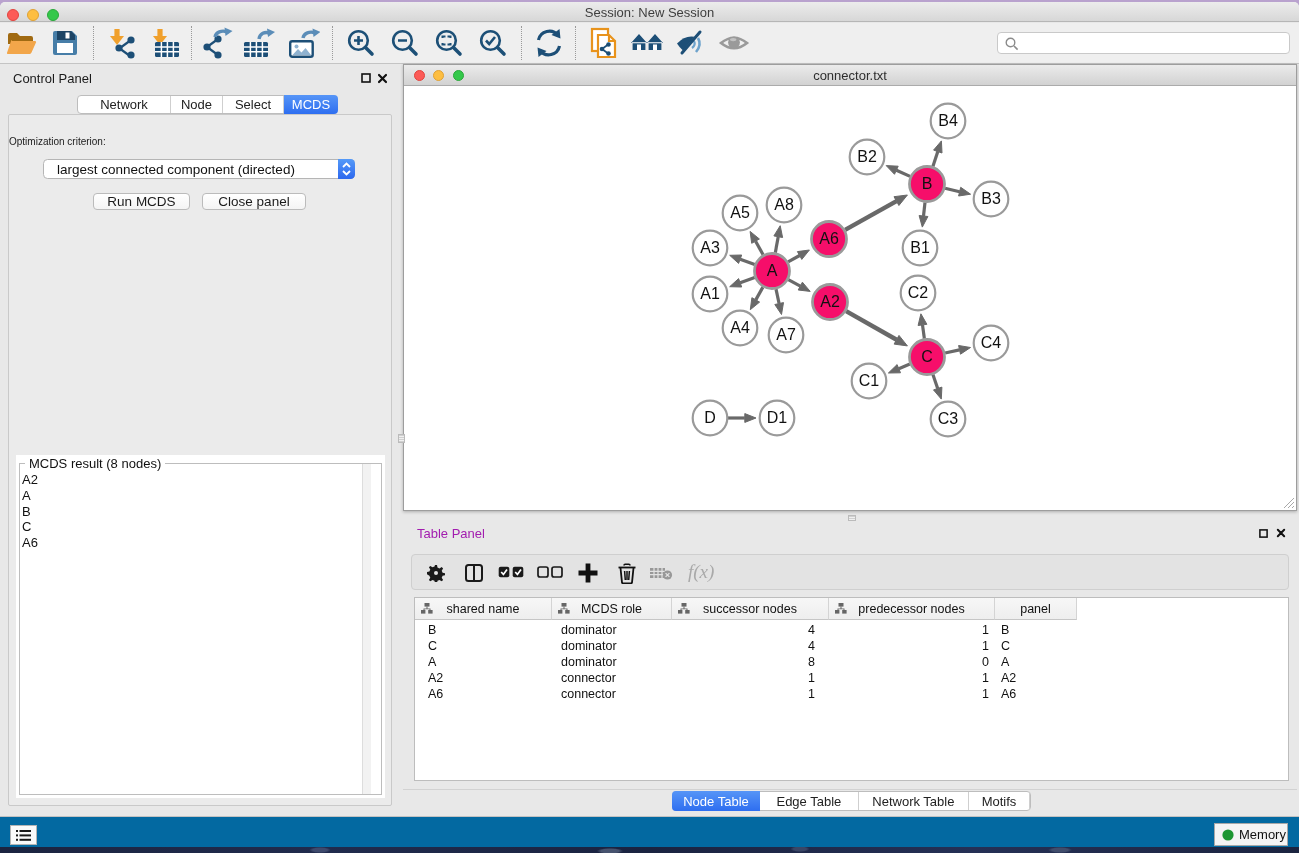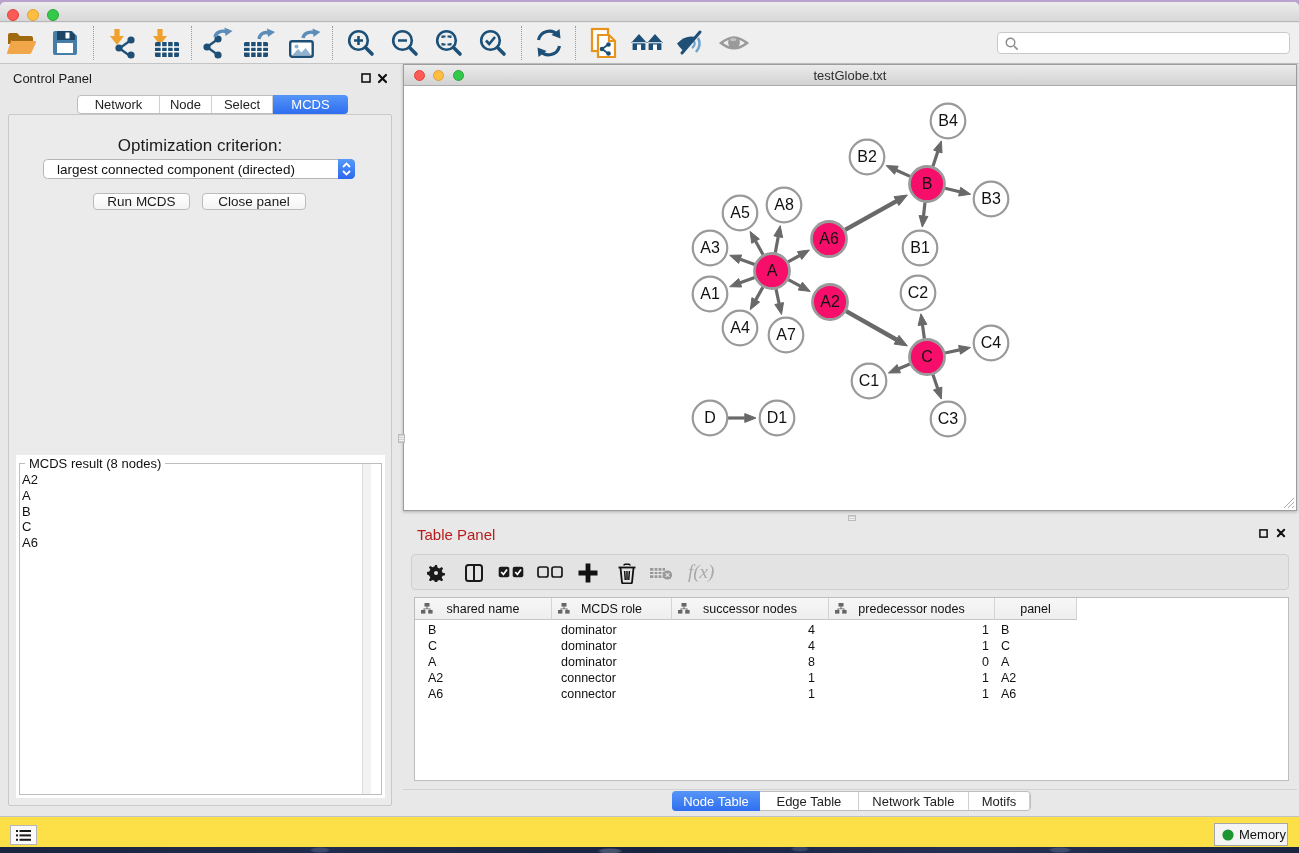--- a/index.html
+++ b/index.html
@@ -10,53 +10,54 @@
 .sep{position:absolute;top:3px;height:34px;width:0;border-left:1px dotted #9a9a9a}
 .ticon{position:absolute;top:4px}
 #searchbox{position:absolute;left:997px;top:9px;width:293px;height:22px;background:#fff;border:1px solid #c9c9c9;border-radius:4px}
 
 #cp-title{position:absolute;left:13px;top:69px;font-size:13px;color:#1a1a1a}
 .wbtn{position:absolute;top:71px;font-size:11px;color:#111}
 #cp-tabs{position:absolute;left:77px;top:93px;width:243px;height:19px;background:#fff;border:1px solid #bdbdbd;border-radius:4px;display:flex;font-size:13px;color:#222}
 #cp-tabs div{flex:0 0 auto;text-align:center;line-height:18px;border-right:1px solid #cfcfcf}
 #cp-tabs div.sel{background:linear-gradient(#5695f7,#2e6ef0);color:#fff;border:none;border-radius:0 4px 4px 0;margin:-1px -1px -1px 0;line-height:20px}
 #cp-box{position:absolute;left:8px;top:112px;width:384px;height:692px;background:#ebebeb;border:1px solid #c9c9c9;border-radius:2px}
-#opt-label{position:absolute;left:0;top:21px;width:100%;text-align:center;font-size:17px;color:#1b1b1b}
+#opt-label{position:absolute;left:0;top:21px;width:100%;font-size:10px;color:#1b1b1b}
 #dropdown{position:absolute;left:34px;top:44px;width:312px;height:20px;background:#fff;border:1px solid #b5b5b5;border-radius:4.5px;font-size:13.5px;color:#111;line-height:19px;padding-left:13px}
 #dd-cap{position:absolute;right:-1px;top:-1px;width:17px;height:20px;background:linear-gradient(#559af8,#2c67ee);border-radius:0 4.5px 4.5px 0}
 .btn{position:absolute;top:78px;height:17px;background:linear-gradient(#ffffff,#f4f4f4);border:1px solid #bbb;border-radius:4px;font-size:13.5px;color:#1b1b1b;text-align:center;line-height:16px}
 #mcds-fs{position:absolute;left:7px;top:340px;width:369px;height:343px;background:#fff}
 #mcds-border{position:absolute;left:3px;top:8px;right:3px;bottom:3px;border:1px solid #bdbdbd}
 #mcds-label{position:absolute;left:9px;top:1px;background:#fff;padding:0 4px;font-size:13px;color:#111}
 #mcds-list{position:absolute;left:6px;top:17px;font-size:13px;color:#111;line-height:15.8px}
 #mcds-sb{position:absolute;right:14px;top:9px;width:9px;bottom:4px;background:#f2f2f2;border-left:1px solid #ddd}
 
 #netwin{position:absolute;left:403px;top:62px;width:894px;height:447px;background:#fff;border:1px solid #9d9d9d;box-shadow:0 1px 3px rgba(0,0,0,.25)}
 #net-tb{position:absolute;left:0;top:0;width:100%;height:21px;background:linear-gradient(#ebebeb,#d2d2d2);border-bottom:1px solid #ababab}
 #net-tb .t{position:absolute;width:100%;text-align:center;top:3px;font-size:13px;color:#2e2e2e}
 #graph{position:absolute;left:0;top:21px}
 #graph text{font-size:16px;fill:#111;font-family:"Liberation Sans",sans-serif}
 
-#tp-title{position:absolute;left:417px;top:524px;font-size:15px;color:#b91c1c}
+#tp-title{position:absolute;left:417px;top:524px;font-size:13px;color:#a21caf}
 #tp-toolbar{position:absolute;left:411px;top:552px;width:878px;height:36px;background:#e3e3e3;border:1px solid #cfcfcf;border-radius:4px}
 #tbl{position:absolute;left:414px;top:595px;width:875px;height:184px;background:#fff;border:1px solid #bdbdbd;font-size:12.5px;color:#111}
 .hc{position:absolute;top:0;height:22px;background:linear-gradient(#f7f7f7,#eee);border-right:1px solid #d4d4d4;border-bottom:1px solid #c6c6c6;text-align:center;line-height:22px;font-size:12.5px;color:#111}
 .hic{position:absolute;left:6px;top:5px}
 .cell{position:absolute;height:16px;line-height:16px}
 #bot-tabs{position:absolute;left:672px;top:789px;width:359px;height:20px;background:#fff;border:1px solid #bdbdbd;border-radius:4px;display:flex;font-size:13px;color:#222}
 #bot-tabs div{text-align:center;line-height:19px;border-right:1px solid #cfcfcf}
 #bot-tabs div.sel{background:linear-gradient(#5695f7,#2e6ef0);color:#fff;border:none;border-radius:4px 0 0 4px;margin:-1px 0 -1px -1px;line-height:22px}
 
-#statusbar{position:absolute;left:0;top:814px;width:1299px;height:31px;background:#fde047;border-top:1px solid #c2c2c2}
+#statusbar{position:absolute;left:0;top:814px;width:1299px;height:31px;background:#0369a1;border-top:1px solid #c2c2c2}
 #mem{position:absolute;left:1214px;top:6px;width:74px;height:23px;background:#f4f4f4;border:1px solid #a8a8a8;font-size:13px;color:#111;line-height:21px}
 #bottomstrip{position:absolute;left:0;top:847px;width:1299px;height:6px;background:radial-gradient(18px 5px at 320px 3px,#3e4a6d 0 40%,transparent 60%),radial-gradient(22px 5px at 610px 4px,#47536f 0 40%,transparent 60%),radial-gradient(16px 5px at 800px 2px,#3a4666 0 40%,transparent 60%),radial-gradient(20px 5px at 1060px 3px,#414d6c 0 40%,transparent 60%),linear-gradient(90deg,#1b2440 0%,#202b4d 25%,#1a2340 50%,#253055 75%,#1b2440 100%)}
 .grip{position:absolute;width:9px;height:7px;background:repeating-linear-gradient(#d0d0d0 0 1px,#f0f0f0 1px 2px);border:1px solid #bbb}
 </style></head><body>
 <div id="app">
 <div id="titlebar">
+  <div class="t">Session: New Session</div>
   <div class="tl" style="left:7px;top:7px;width:12px;height:12px;background:#fc5b57;border:1px solid #e2443f"></div>
   <div class="tl" style="left:27px;top:7px;width:12px;height:12px;background:#fdbe41;border:1px solid #e0a134"></div>
   <div class="tl" style="left:47px;top:7px;width:12px;height:12px;background:#34c84a;border:1px solid #2aa83b"></div>
 </div>
 <div id="toolbar">
   <div class="ticon" style="left:5px"><svg width="32" height="32" viewBox="0 0 32 32">
     <path fill="#a06a12" d="M3 8 a2 2 0 0 1 2-2 h7 l3 3 h11 a2 2 0 0 1 2 2 v6 H3 z"></path>
     <path fill="#f2a64a" d="M7 14 h23 a1 1 0 0 1 1 1.5 l-4.5 10 a2 2 0 0 1-1.8 1.5 H3 a1 1 0 0 1-1-1.3 L6 14.3 a1.6 1.6 0 0 1 1-1.3 z"></path>
         </svg></div>
   <div class="ticon" style="left:49px"><svg width="32" height="32" viewBox="0 0 32 32">
@@ -192,45 +193,45 @@
 </div>
 
 <div id="cp-title">Control Panel</div>
 <div class="wbtn" style="left:361px"><svg width="10" height="10" viewBox="0 0 10 10">
         <rect x="1" y="1" width="8" height="8" fill="none" stroke="#111" stroke-width="1.6"></rect>
       </svg></div>
 <div class="wbtn" style="left:377px"><svg width="11" height="11" viewBox="0 0 11 11">
         <path stroke="#111" stroke-width="2.2" stroke-linecap="round" d="M2 2 L9 9 M9 2 L2 9"></path>
       </svg></div>
 <div id="cp-tabs">
-  <div style="width:82px">Network</div>
+  <div style="width:93px">Network</div>
   <div style="width:52px">Node</div>
   <div style="width:61px">Select</div>
-  <div class="sel" style="width:75px">MCDS</div>
+  <div class="sel" style="width:54px">MCDS</div>
 </div>
 <div id="cp-box">
   <div id="opt-label">Optimization criterion:</div>
   <div id="dropdown">largest connected component (directed)
     <div id="dd-cap"><svg width="17" height="20" viewBox="0 0 17 20">
       <path fill="none" stroke="#fff" stroke-width="1.8" d="M5 8 l3.5-3.5 L12 8 M5 12 l3.5 3.5 L12 12"></path>
           </svg></div>
   </div>
   <div class="btn" style="left:84px;width:97px">Run MCDS</div>
   <div class="btn" style="left:193px;width:104px">Close panel</div>
   <div id="mcds-fs">
     <div id="mcds-border"></div>
     <div id="mcds-label">MCDS result (8 nodes)</div>
     <div id="mcds-list">A2<br>A<br>B<br>C<br>A6</div>
     <div id="mcds-sb"></div>
   </div>
 </div>
 
 <div id="netwin">
   <div id="net-tb">
-    <div class="t">testGlobe.txt</div>
+    <div class="t">connector.txt</div>
     <div class="tl" style="left:10px;top:5px;width:11px;height:11px;background:#fc5b57;border:1px solid #e2443f"></div>
     <div class="tl" style="left:29px;top:5px;width:11px;height:11px;background:#fdbe41;border:1px solid #e0a134"></div>
     <div class="tl" style="left:49px;top:5px;width:11px;height:11px;background:#34c84a;border:1px solid #2aa83b"></div>
   </div>
   <svg id="graph" width="892" height="424" viewBox="0 0 892 424">
 <g stroke="#696969" fill="#696969">
 <line x1="359.1" y1="168.8" x2="351.6" y2="155.2" stroke-width="3.2"></line>
 <path d="M346.1,145.4 L355.4,153.0 L347.7,157.3 Z" class="ah"></path>
 <line x1="371.3" y1="166.8" x2="374.2" y2="150.7" stroke-width="3.2"></line>
 <path d="M376.2,139.7 L378.6,151.5 L369.9,149.9 Z" class="ah"></path>

